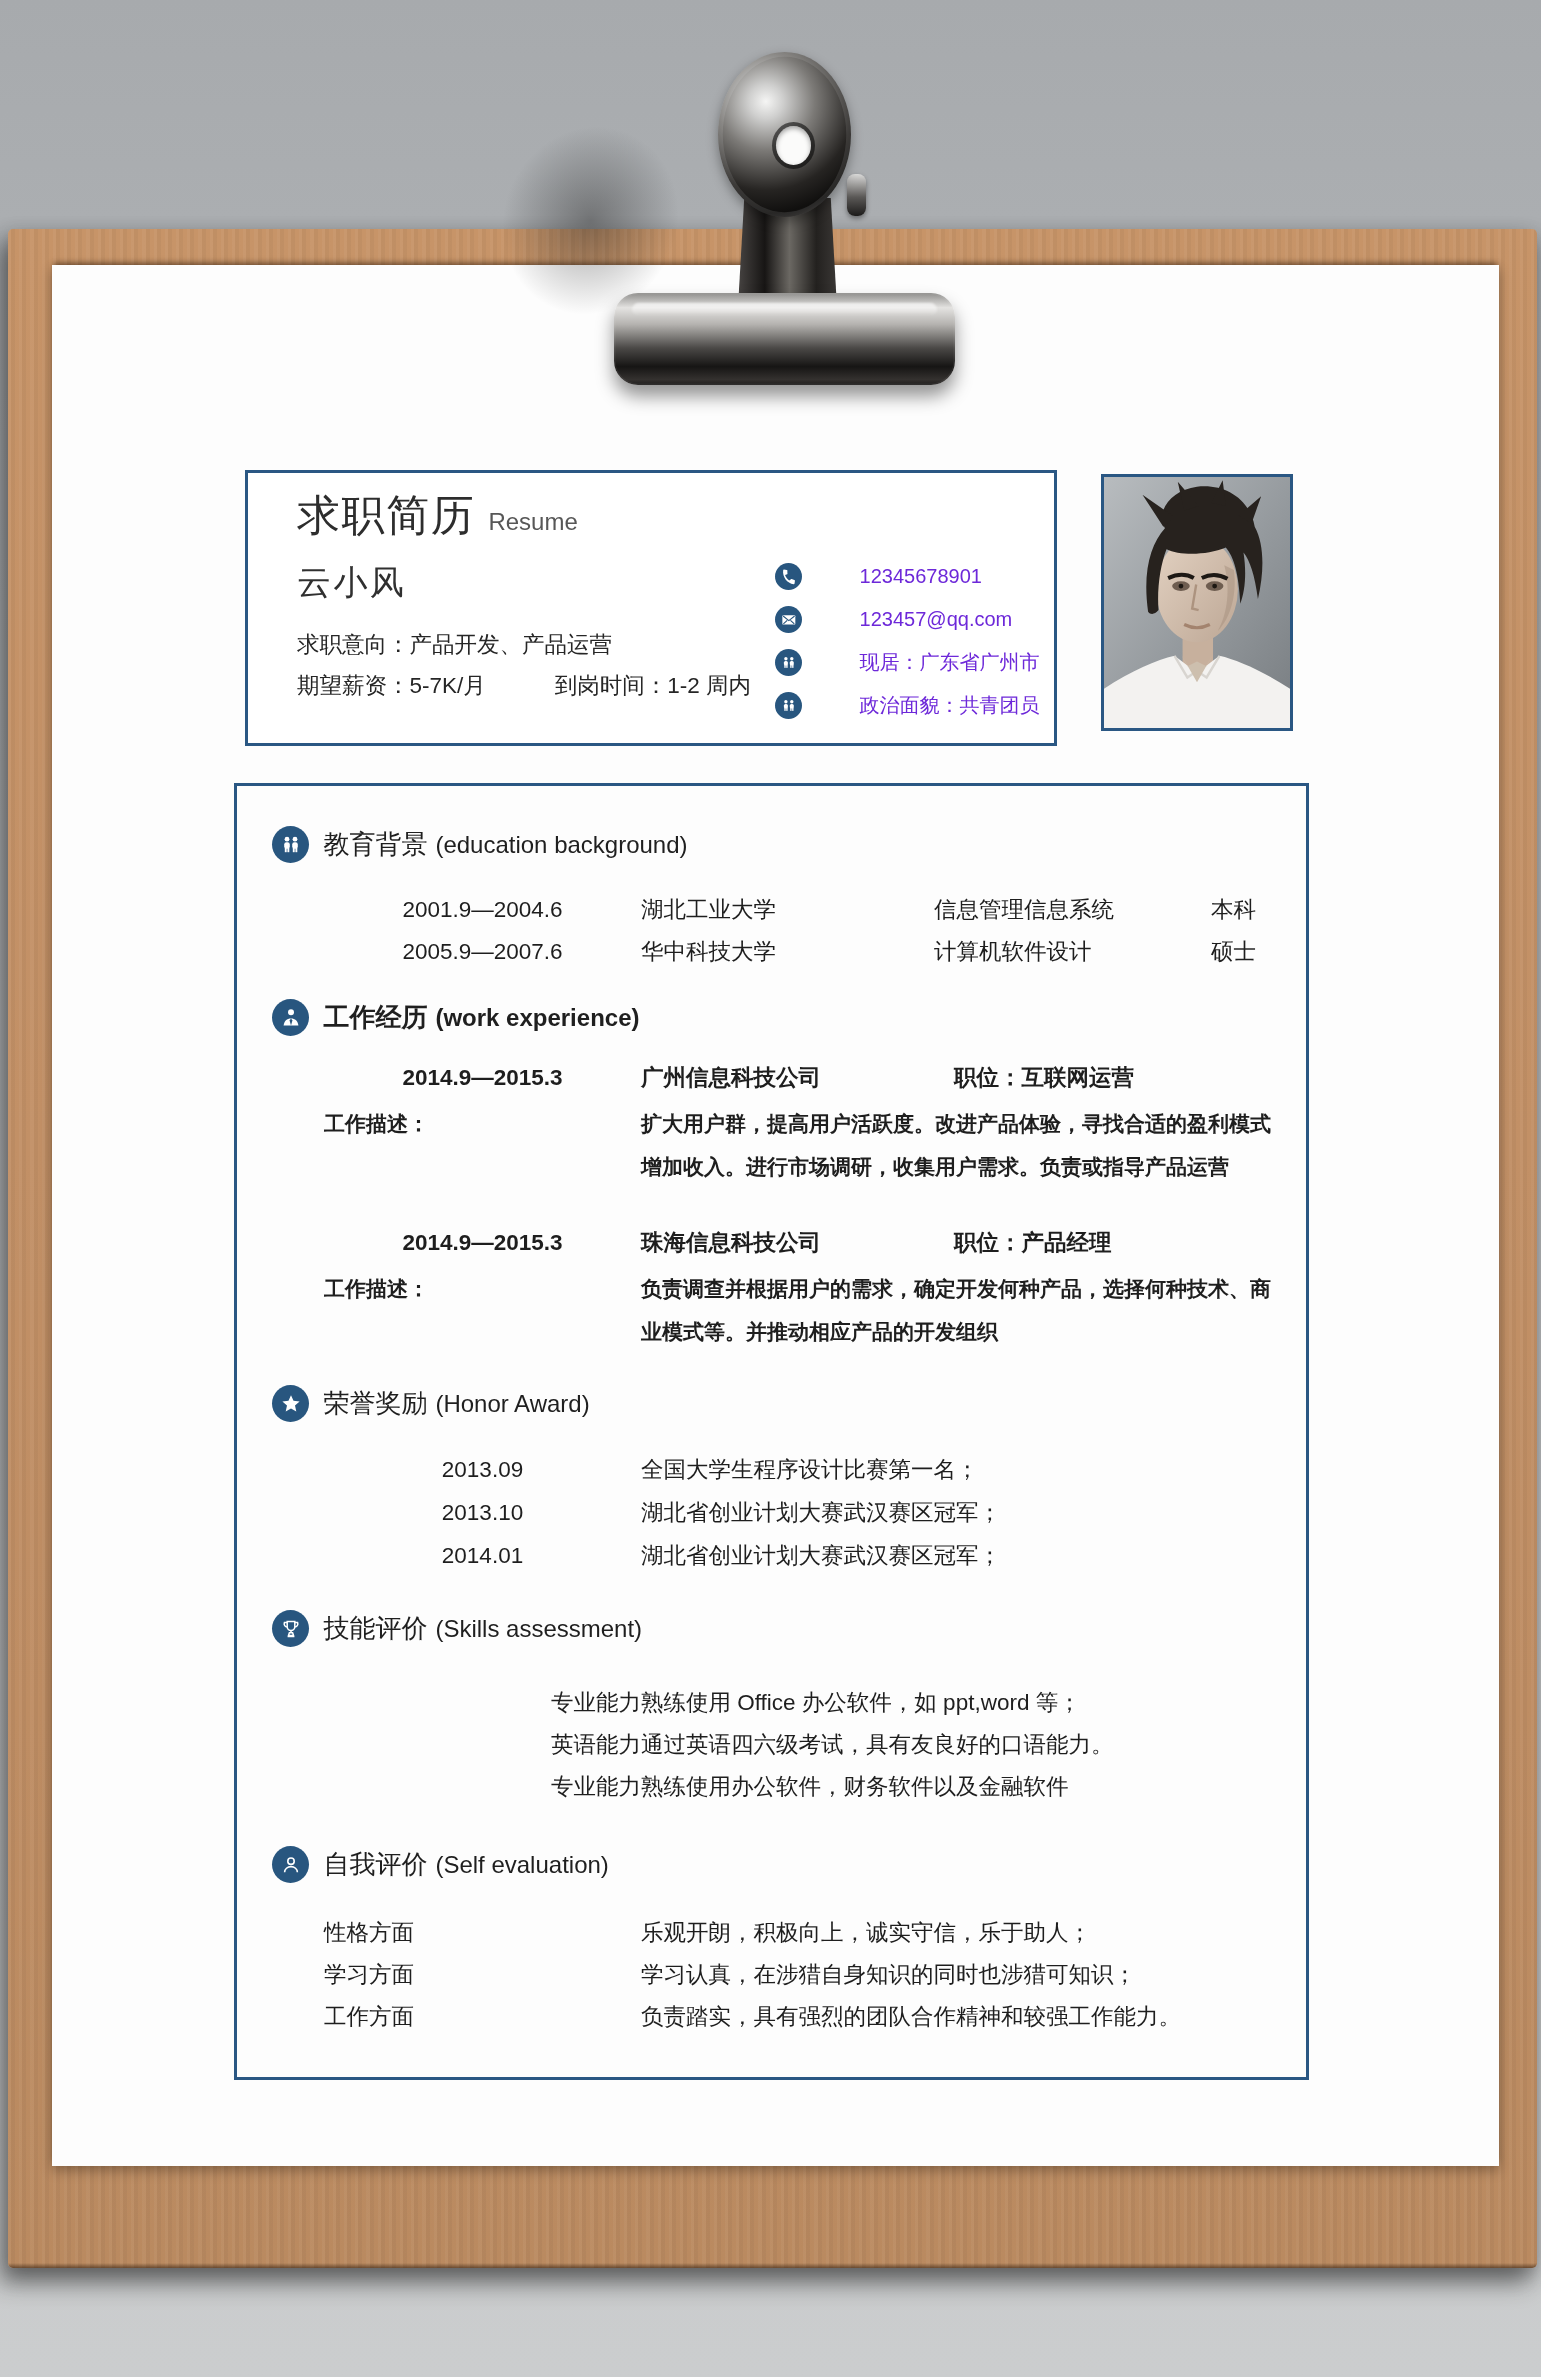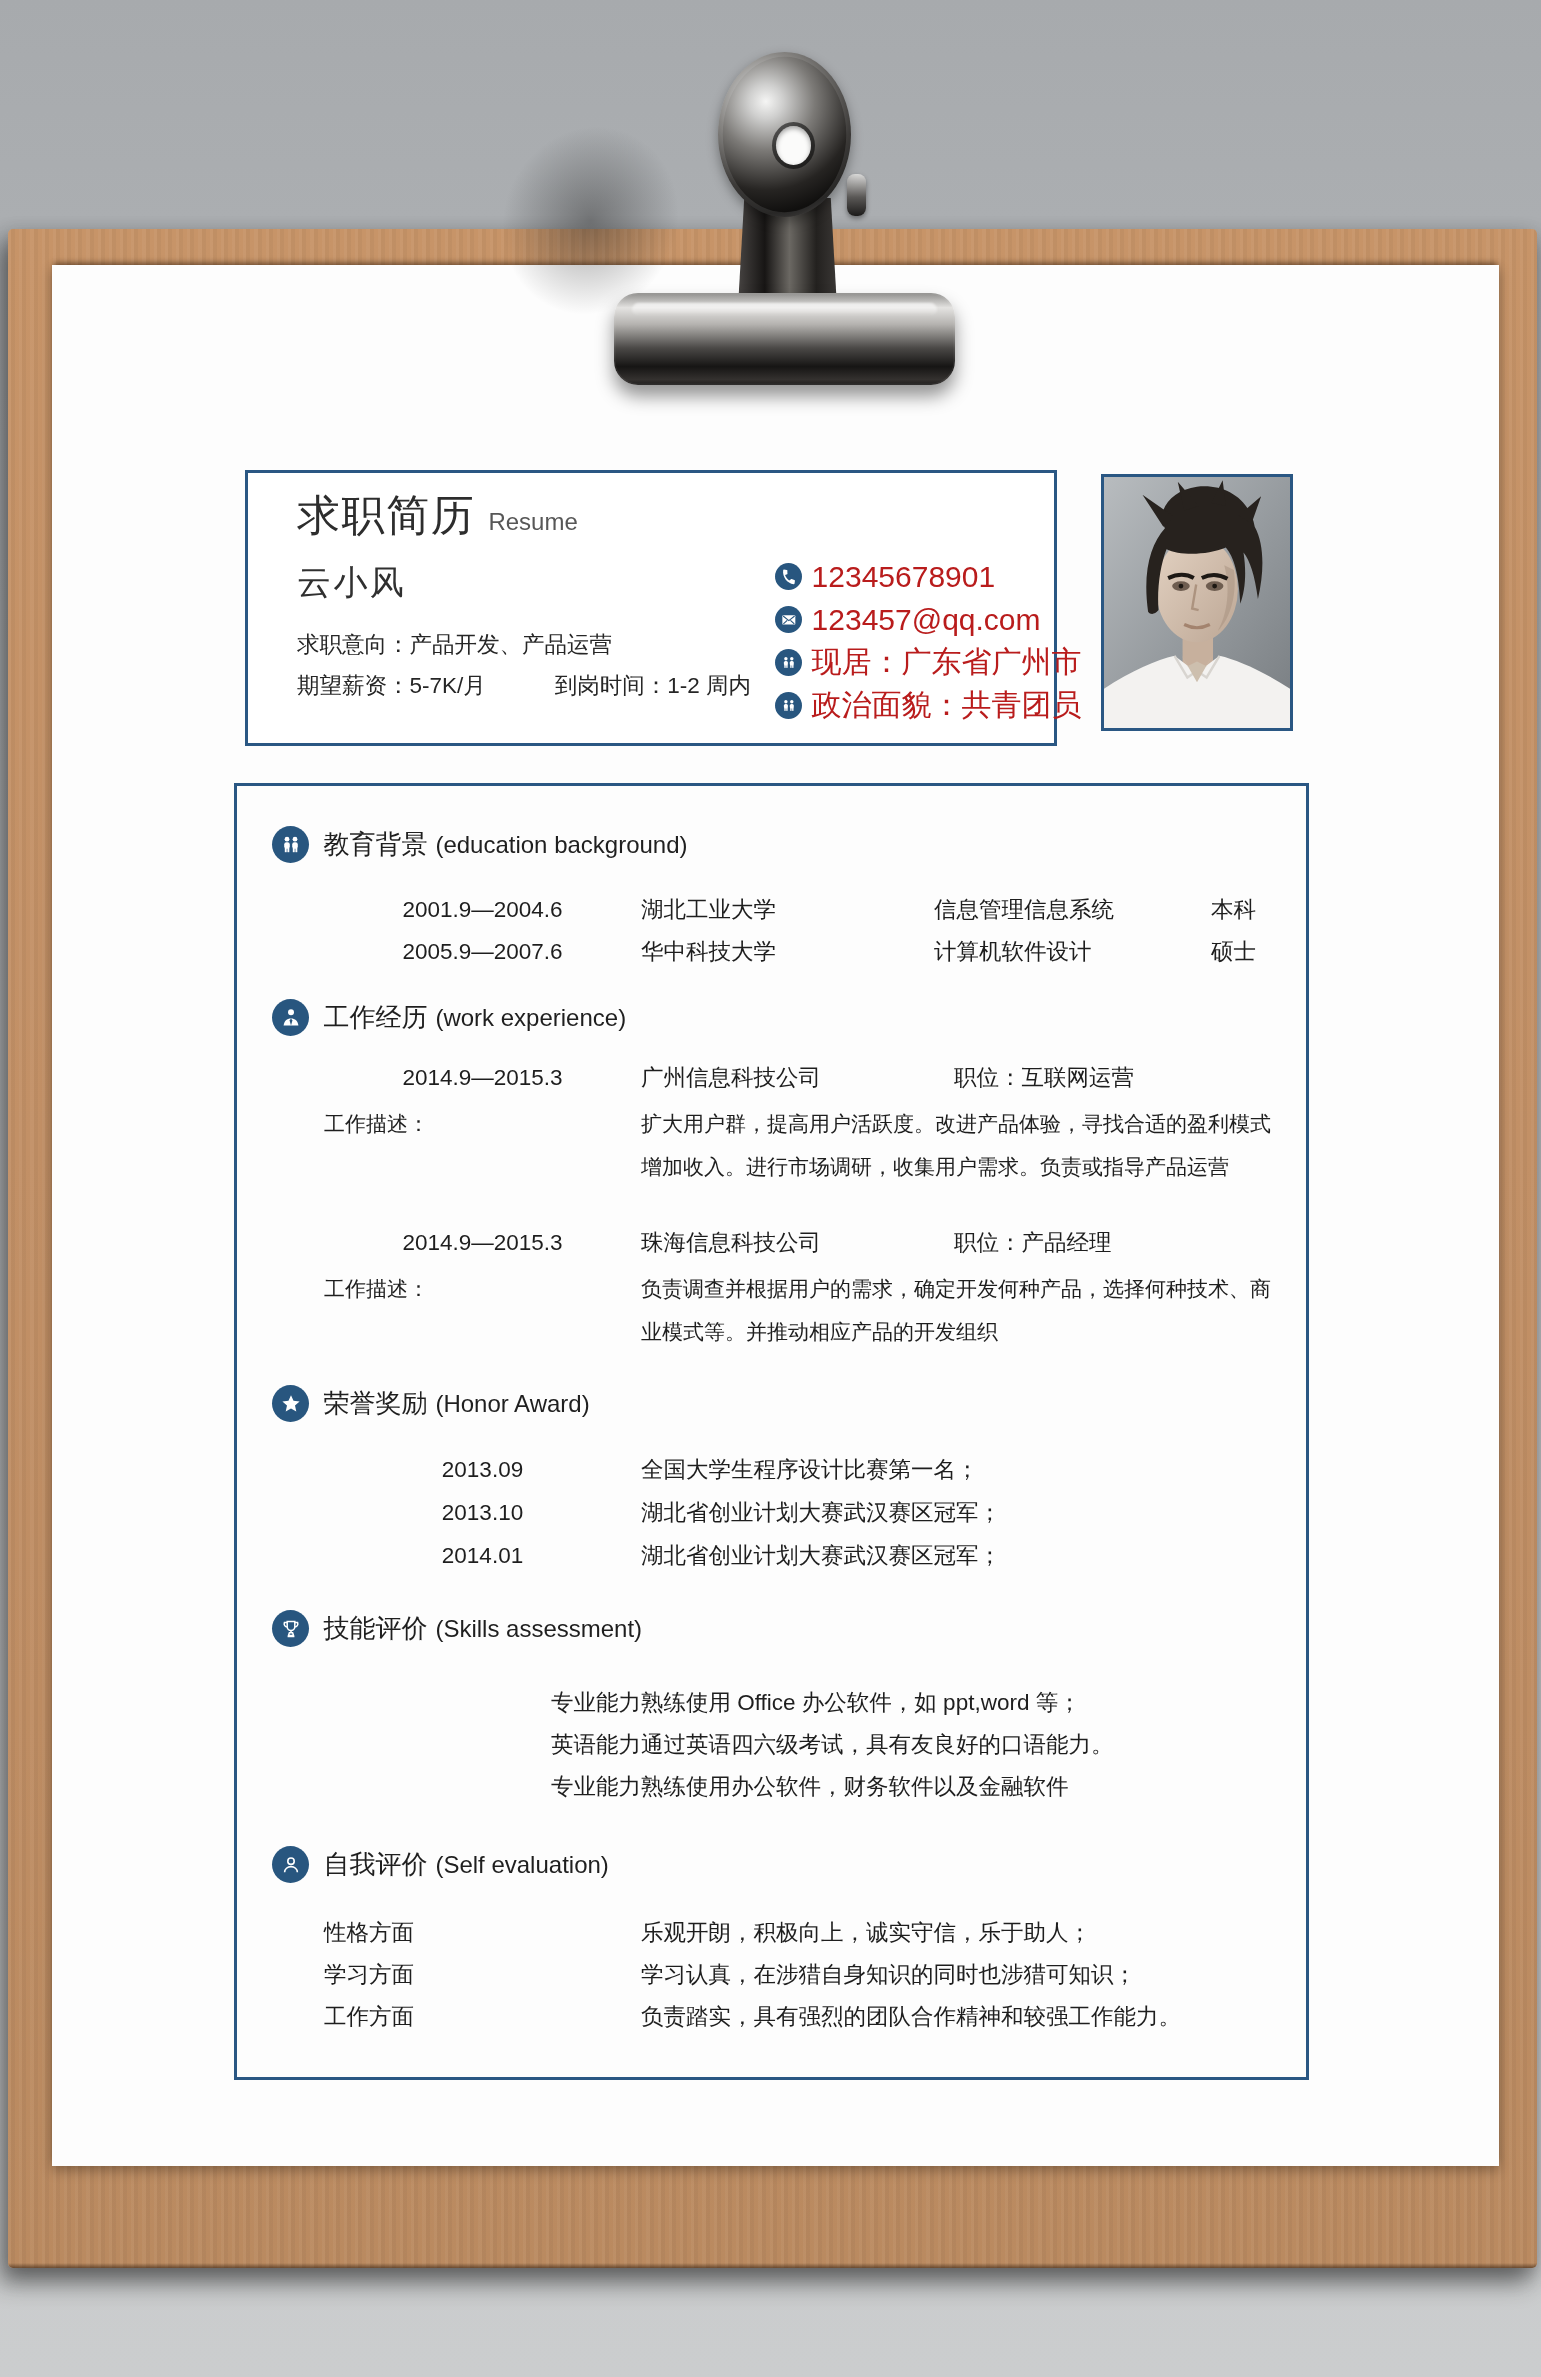--- a/index.html
+++ b/index.html
@@ -71,21 +71,21 @@
   .h-line{position:absolute;left:49px;font-size:22.5px;line-height:32px;color:#262626;display:flex;}
   .h-int{top:156px;text-align:right;}
   .h-sal{top:197px;}
   .h-pair{display:flex;}
   .h-gap{width:69px;}
   .contacts{position:absolute;left:527px;top:82px;}
   .contact-row{display:flex;align-items:center;height:43px;gap:9.6px;}
   .contact-icon{width:27px;height:27px;border-radius:50%;background:#28567f;flex:none;
     display:flex;align-items:center;justify-content:center;}
   .contact-icon svg{width:17.7px;height:17.7px;display:block;}
-  .contact-text{font-size:30px;color:#b91c1c;white-space:nowrap;}
+  .contact-text{font-size:20px;color:#6d28d9;white-space:nowrap;margin-left:48px;}
   
   .photo{position:absolute;left:1101px;top:474px;width:186px;height:251px;border:3.2px solid #2a5783;background:#9aa0a4;}
   .photo svg{display:block;}
   
   .main-box{
     position:absolute;left:234px;top:783px;width:1069px;height:1291px;
     border:3.2px solid #2a5783;background:#fdfdfd;
   }
   .section{position:absolute;left:0;right:4px;}
   .sec-head{display:flex;align-items:center;padding-left:35px;height:37px;}
@@ -97,21 +97,21 @@
   .sec-body{}
   .row{display:flex;padding-left:87px;font-size:22.5px;line-height:42px;color:#1e1e1e;}
   .lh53{line-height:43px;}
   .c-date{width:317px;flex:none;text-align:center;}
   .c-school{width:293px;flex:none;}
   .c-major{width:277px;flex:none;}
   .c-company{width:313px;flex:none;}
   .c-label{width:317px;flex:none;}
   .desc{width:642px;line-height:43px;}
   .sec-edu{top:40px;}   .sec-edu .sec-body{margin-top:26px;}
-  .sec-work{top:213px;} .sec-work .sec-body{margin-top:21px;}
+  .sec-work{top:213px;font-weight:bold;} .sec-work .sec-body{margin-top:21px;}
   .work-desc{display:flex;padding-left:87px;font-size:21px;color:#1e1e1e;margin-top:3.2px;}
   .work-entry2{margin-top:34px;}
   .sec-honor{top:599px;} .sec-honor .sec-body{margin-top:26px;}
   .sec-skill{top:824px;} .sec-skill .sec-body{margin-top:35px;text-align:right;}
   .sec-self{top:1060px;}  .sec-self .sec-body{margin-top:29px;}
 </style>
 </head>
 <body>
 
 <div class="board"></div>

